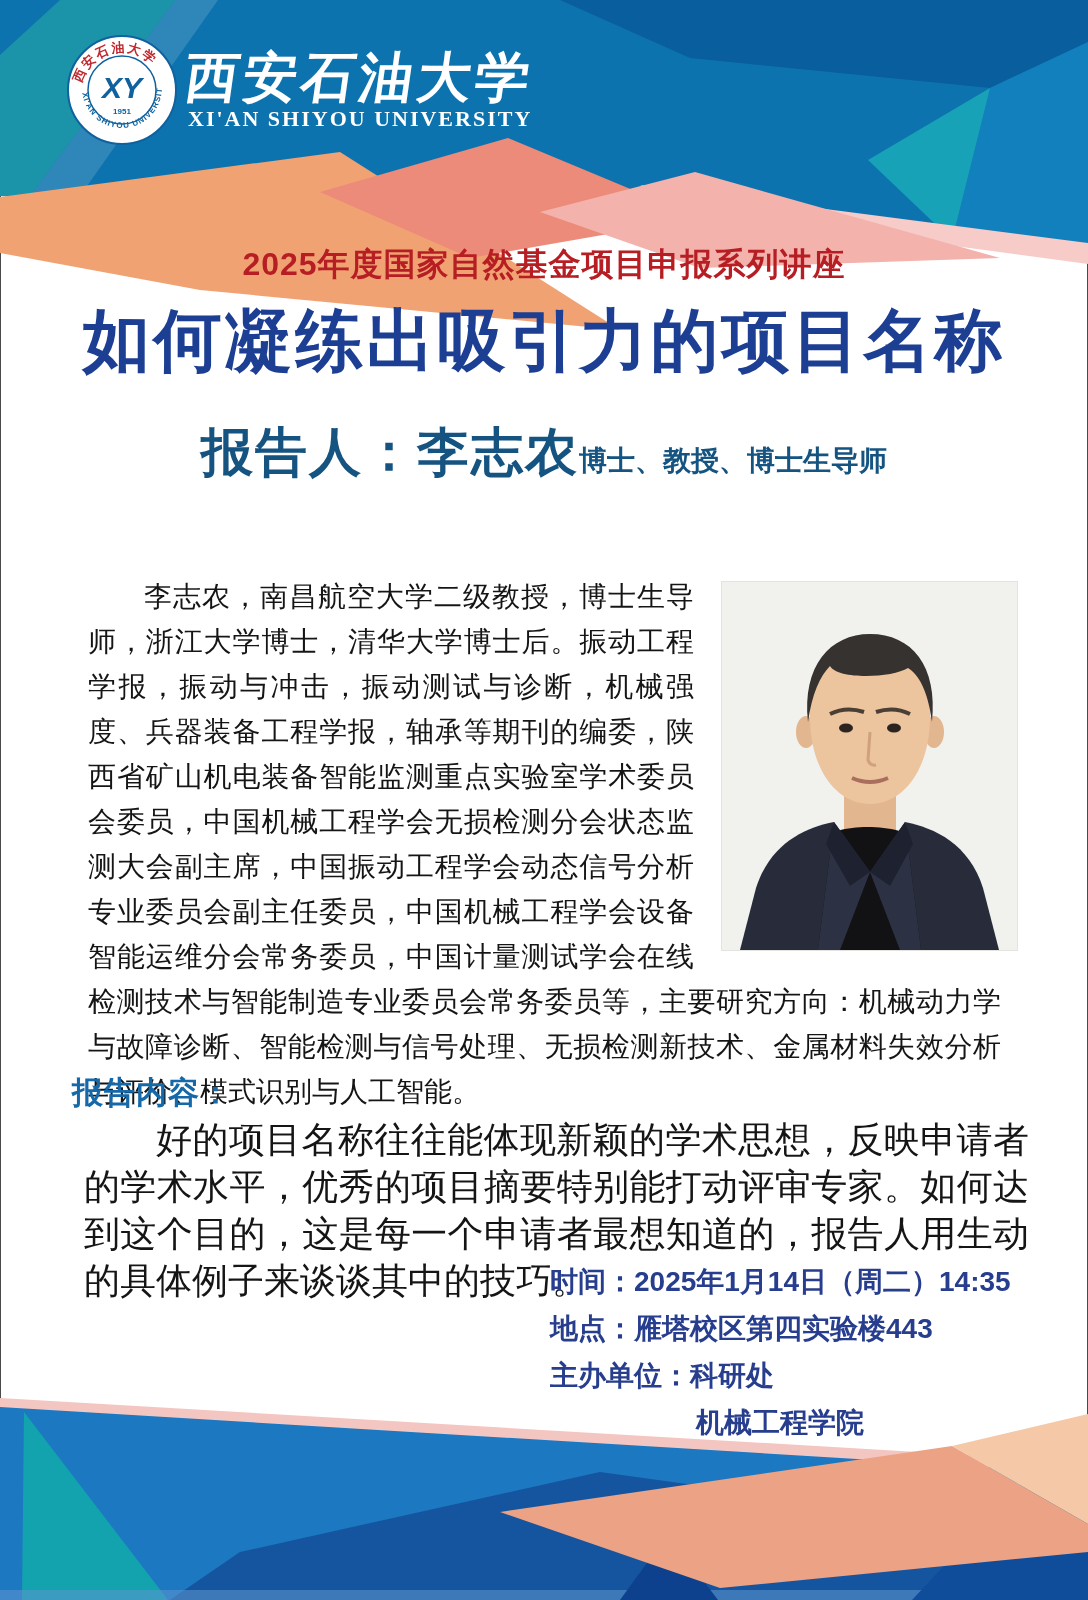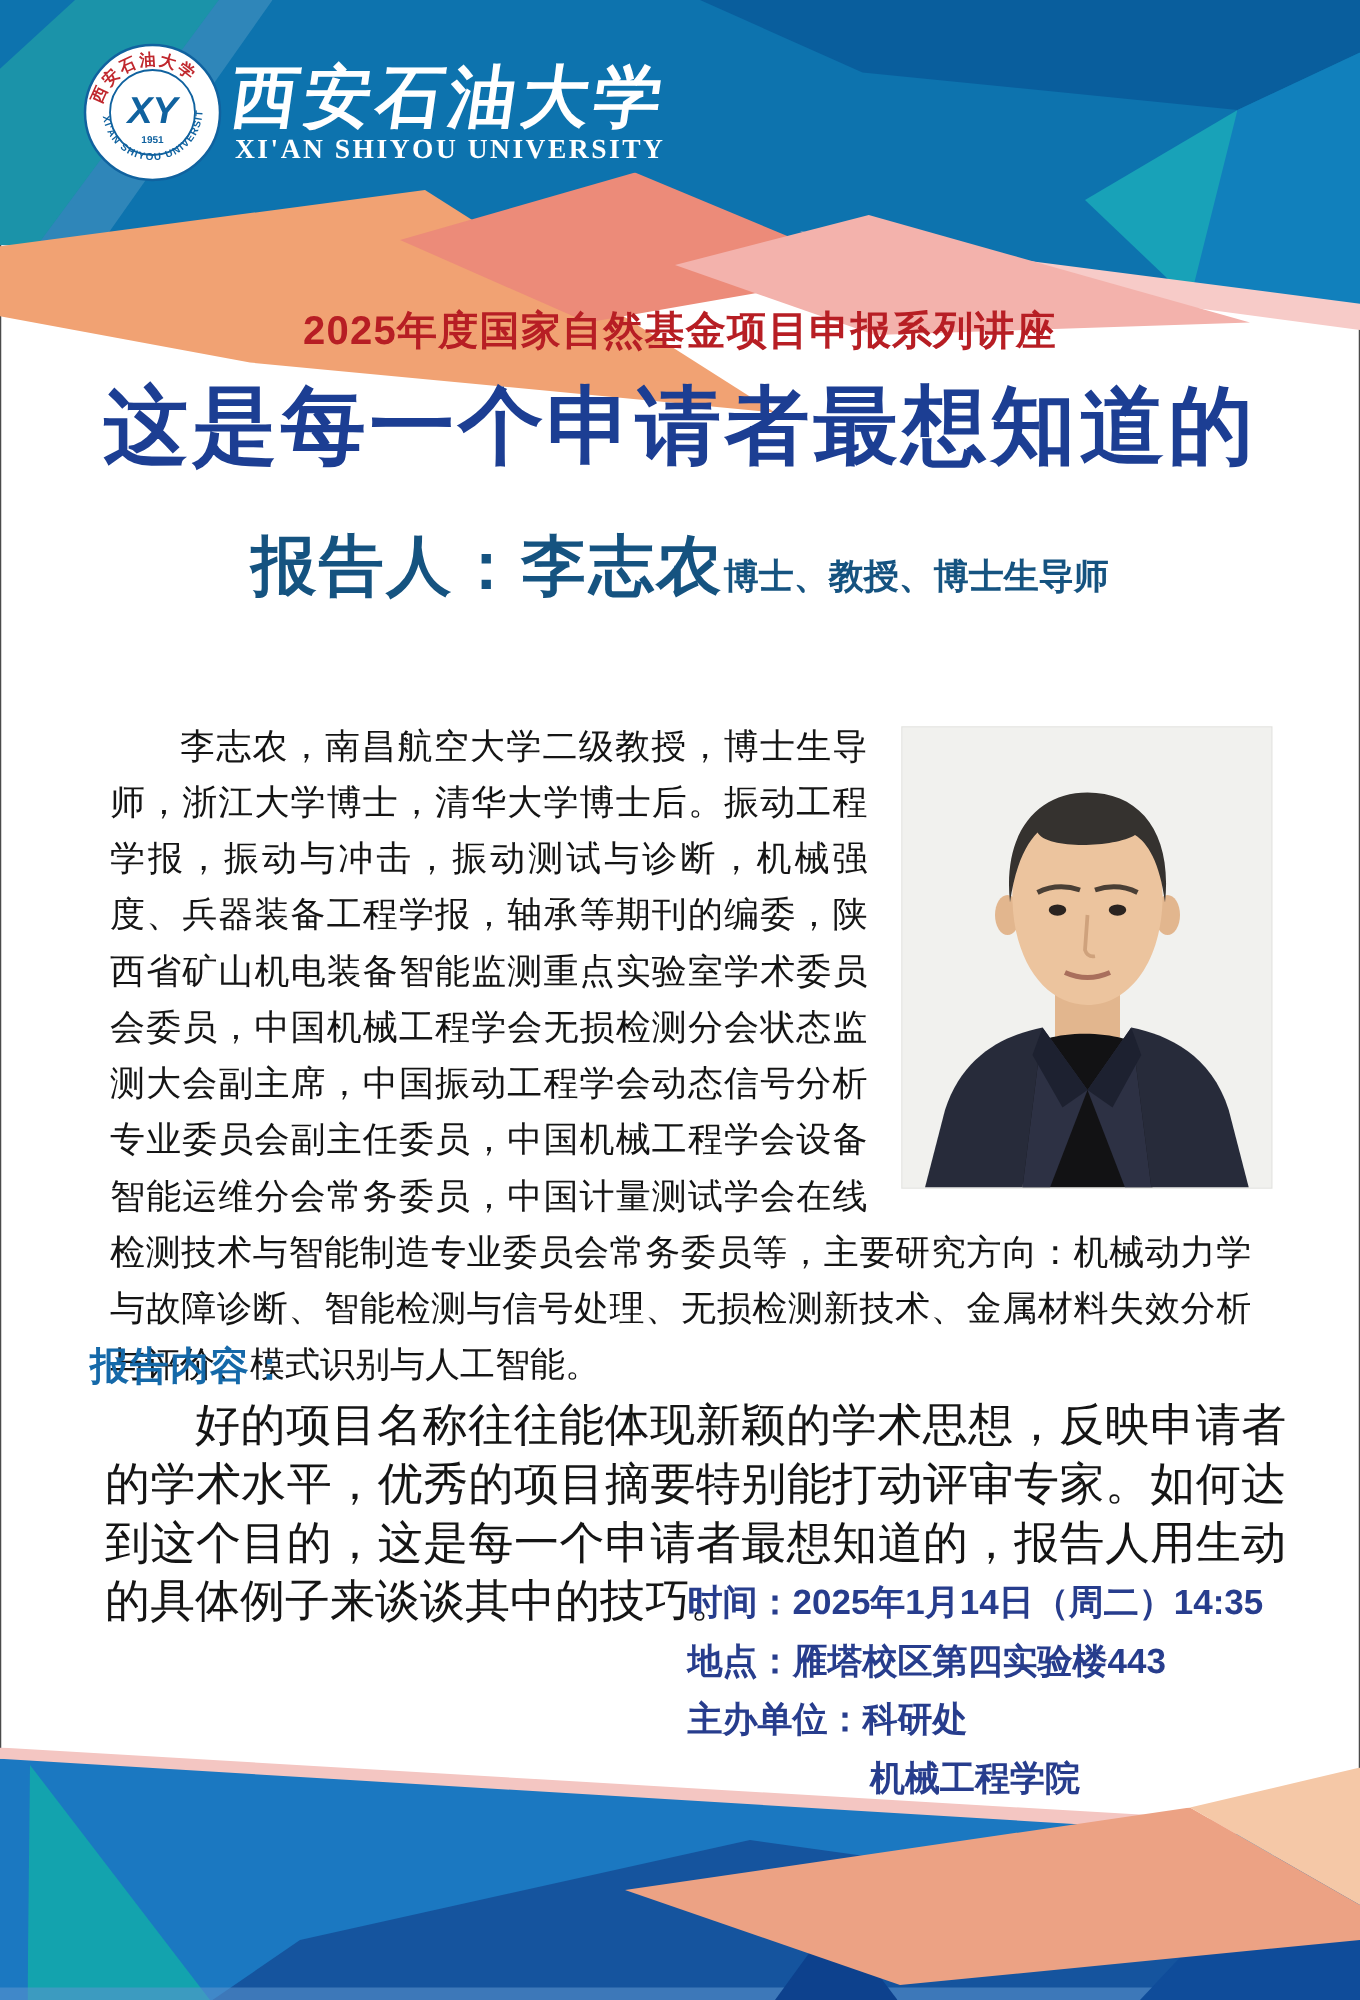--- a/index.html
+++ b/index.html
@@ -138,21 +138,21 @@
       </text>
       <text x="56" y="64" text-anchor="middle" font-size="30" font-style="italic" font-weight="bold" fill="#10629f">XY</text>
       <text x="56" y="80" text-anchor="middle" font-size="8" font-weight="bold" fill="#10629f">1951</text>
     </svg>
   </div>
 
   <div class="univ-zh">西安石油大学</div>
   <div class="univ-en">XI'AN SHIYOU UNIVERSITY</div>
 
   <div class="series">2025年度国家自然基金项目申报系列讲座</div>
-  <div class="main-title">这是每一个申请者最想知道的</div>
+  <div class="main-title">如何凝练出吸引力的项目名称</div>
 
   <div class="speaker-line">
     <span class="big">报告人：</span><span class="big">李志农</span><span class="small">博士、教授、博士生导师</span>
   </div>
 
   <div class="bio-body">
     <div class="speaker-photo">
       <svg viewBox="0 0 295 368" width="295" height="368" aria-hidden="true">
         <rect width="295" height="368" fill="#f4f4f2"></rect>
         <rect width="295" height="368" fill="#ebebe9" opacity="0.35"></rect>

